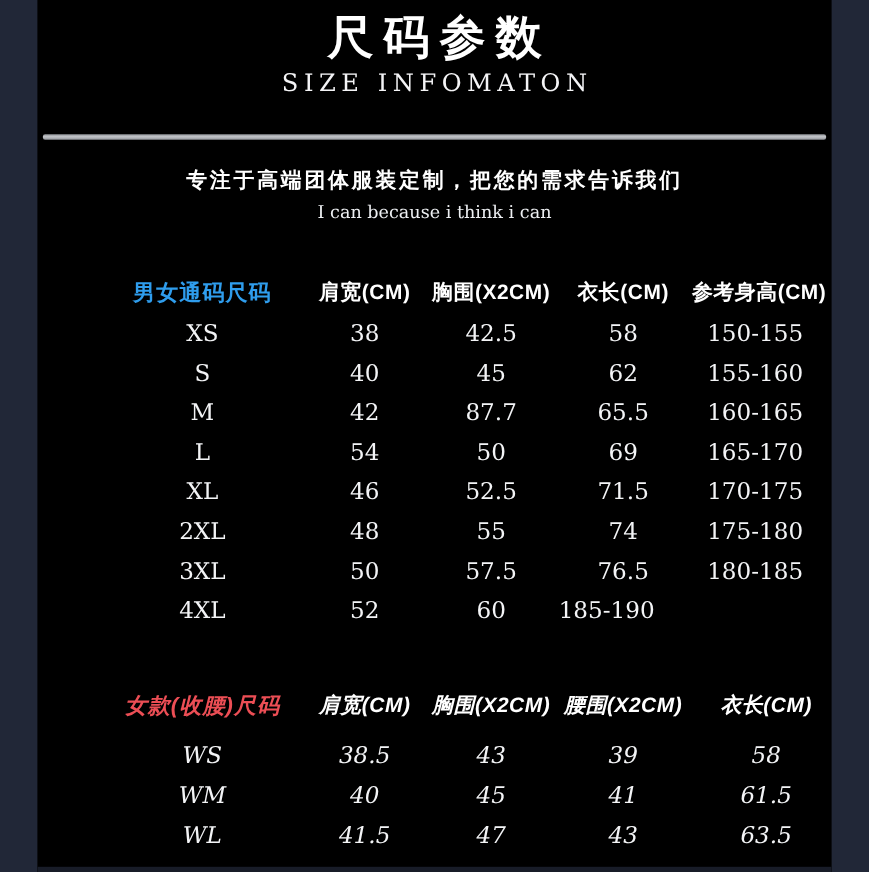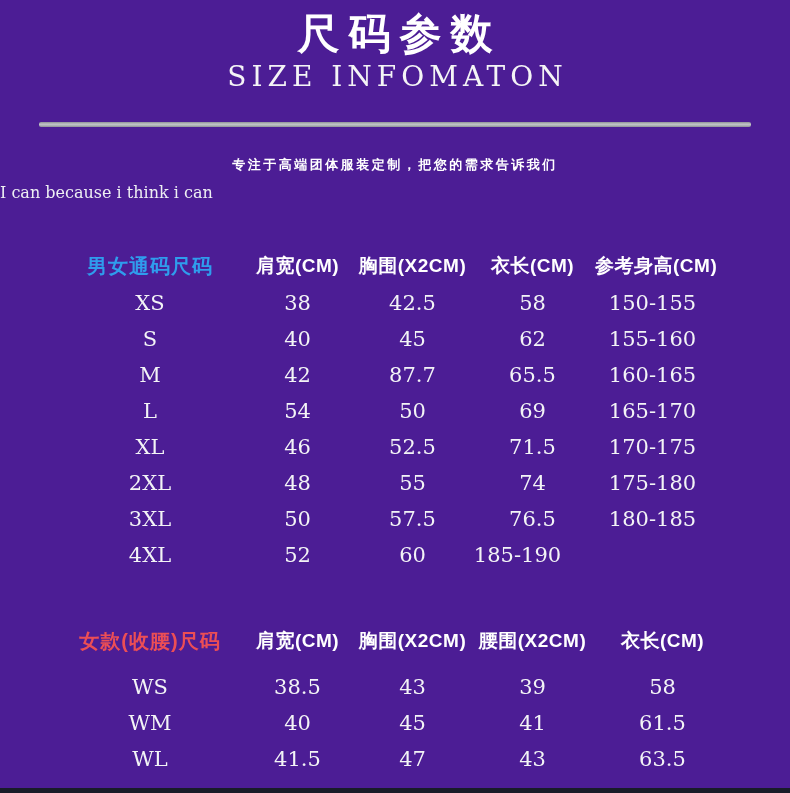--- a/index.html
+++ b/index.html
@@ -1,59 +1,59 @@
 <!DOCTYPE html>
 <html><head>
 <meta charset="utf-8">
 <style>
   html,body { margin:0; padding:0; background:#212737; }
   .page {
     position:relative;
-    width:790px; height:793px;
-    background:#4c1d95;
+    width:722px; height:793px;
+    background:#000000;
     overflow:hidden;
     font-family:"Liberation Sans", sans-serif;
     margin:0 auto;
   }
   .title-cn {
     margin:8px 0 0; padding:0;
     text-align:center;
     color:#ffffff;
     font-family:"DejaVu Serif", serif;
     font-size:42px; line-height:52px;
     font-weight:700;
     letter-spacing:9px;
     text-indent:9px;
   }
   .title-en {
     margin-top:2px;
     text-align:center;
     color:#f4f4f6;
     font-family:"DejaVu Serif", serif;
-    font-size:28px; line-height:30px;
+    font-size:22px; line-height:30px;
     letter-spacing:5px;
     text-indent:5px;
   }
   .divider {
     margin:30px auto 0;
     width:712px; height:5px;
     background:linear-gradient(to bottom,#8e9196 0%,#c2c4c8 45%,#aeb1b6 70%,#8e9196 100%);
     border-radius:2px;
   }
   .tagline {
     margin-top:26px; height:24px;
     text-align:center;
     color:#ffffff;
-    font-size:13px; line-height:24px;
+    font-size:19px; line-height:24px;
     font-weight:700;
     letter-spacing:2.5px;
   }
   .sub-tagline {
     margin-top:6px; height:20px;
-    text-align:left;
+    text-align:center;
     color:#eef0f3;
     font-family:"DejaVu Serif", serif;
     font-size:16px; line-height:20px;
   }
   .size-table { margin-top:44px; padding-left:60px; }
   .row {
     display:grid;
     grid-template-columns:180px 115px 115px 125px 145px;
     align-items:center;
     height:36px;
@@ -75,21 +75,21 @@
     letter-spacing:0.5px;
   }
   .tbl-label {
     font-family:"Liberation Sans", sans-serif;
     font-weight:700;
     font-size:20px;
     letter-spacing:1px;
   }
   .blue { color:#2f9ded; }
   .red  { color:#ec4e55; }
-  .t2 { margin-top:48px; }
+  .t2 { margin-top:48px;font-style:italic; }
   .t2 .header-row { height:40px; margin-bottom:8px; }
   .t2 .c5 { padding-right:10px; }
   .bottom-bar {
     position:absolute; left:0; bottom:0;
     width:100%; height:5px;
     background:#181c28;
   }
 </style>
 </head>
 <body>

